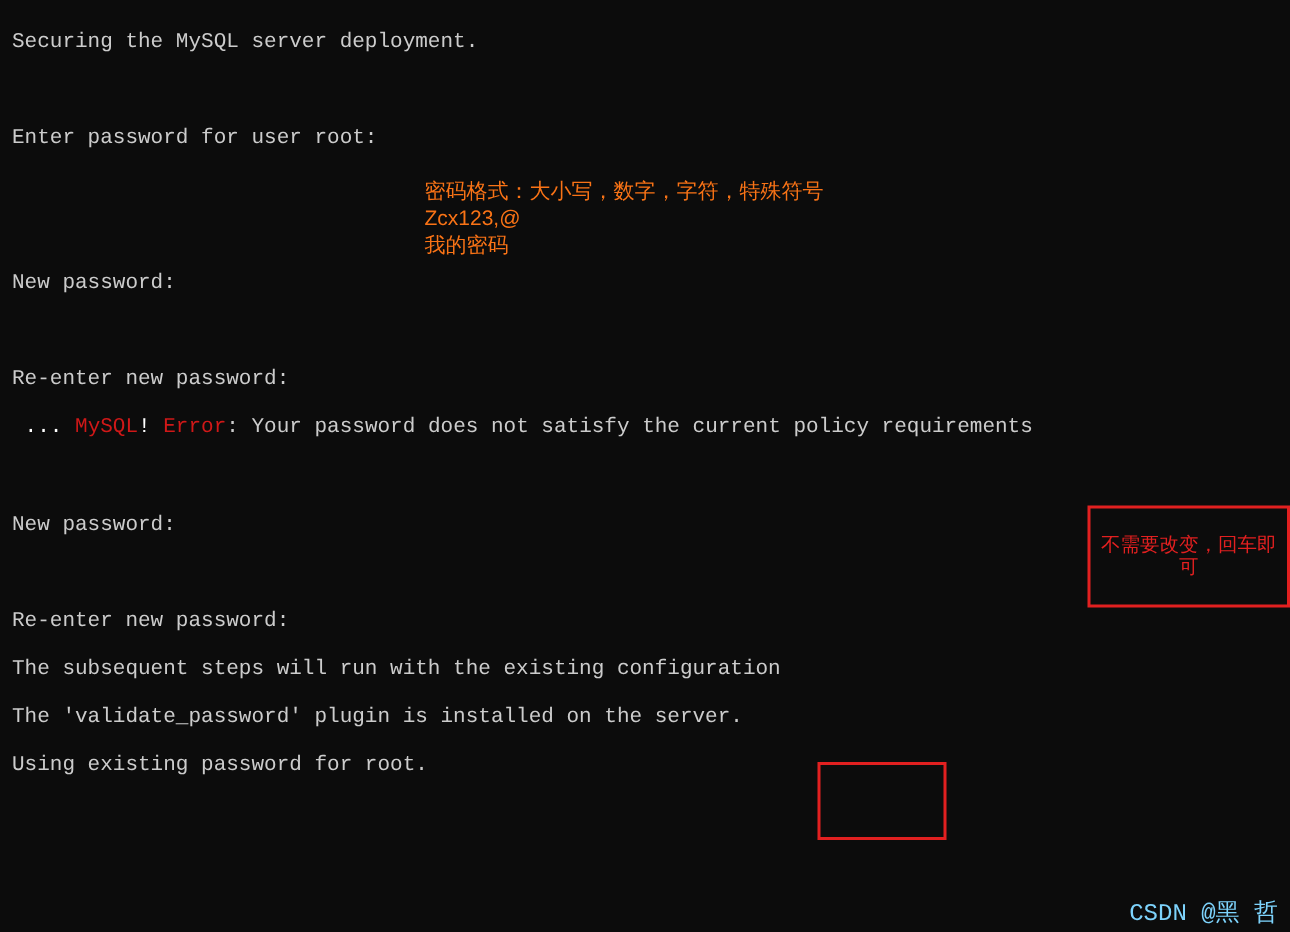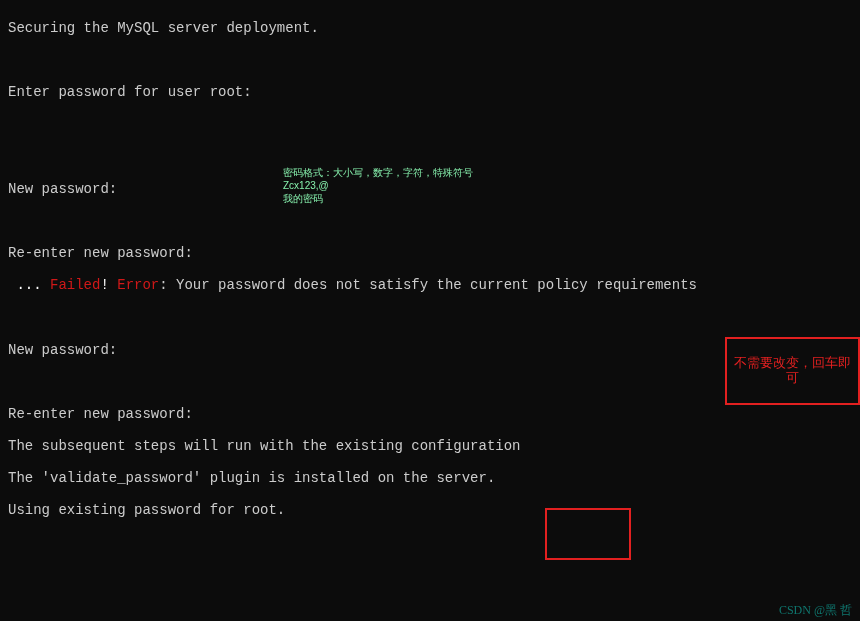--- a/index.html
+++ b/index.html
@@ -23,26 +23,25 @@
       white-space: pre;
       position: relative;
     }
     .line {
       min-height: 16px;
     }
     .red { color: #d01818; }
     .white { color: #ffffff; }
     .annotation-overlay {
       position: absolute;
-      color: #86efac;
+      color: #f97316;
       font-family: 'SimSun', 'Microsoft YaHei', sans-serif;
-      font-size: 10px;
+      font-size: 14px;
       white-space: nowrap;
       line-height: 1.3;
-      margin-top: 48px;
     }
     .anno1 {
       left: 283px;
       top: 118px;
     }
     .red-box {
       position: absolute;
       border: 2px solid #e22020;
       background: transparent;
     }
@@ -62,38 +61,38 @@
     .box-small {
       left: 545px;
       top: 508px;
       width: 86px;
       height: 52px;
     }
     .watermark {
       position: absolute;
       bottom: 3px;
       right: 8px;
-      color: #0f766e;
-      font-size: 12px;
-      font-family: Liberation Serif, serif;
+      color: #7dd3fc;
+      font-size: 16px;
+      font-family: Liberation Mono, monospace;
     }
   </style>
 </head>
 <body>
 
 <div class="terminal">
 <div class="line"><span>Securing the MySQL server deployment.</span></div>
 <div class="line"><span></span></div>
 <div class="line"><span>Enter password for user root:</span></div>
 <div class="line"><span></span></div>
 <div class="line"><span></span></div>
 <div class="line"><span>New password:</span></div>
 <div class="line"><span></span></div>
 <div class="line"><span>Re-enter new password:</span></div>
-<div class="line"><span class="white"> ... </span><span class="red">Failed</span><span class="white">! </span><span class="red">Error</span><span>: Your password does not satisfy the current policy requirements</span></div>
+<div class="line"><span class="white"> ... </span><span class="red">MySQL</span><span class="white">! </span><span class="red">Error</span><span>: Your password does not satisfy the current policy requirements</span></div>
 <div class="line"><span></span></div>
 <div class="line"><span>New password:</span></div>
 <div class="line"><span></span></div>
 <div class="line"><span>Re-enter new password:</span></div>
 <div class="line"><span>The subsequent steps will run with the existing configuration</span></div>
 <div class="line"><span>The 'validate_password' plugin is installed on the server.</span></div>
 <div class="line"><span>Using existing password for root.</span></div>
 <div class="line"><span></span></div>
 
 

